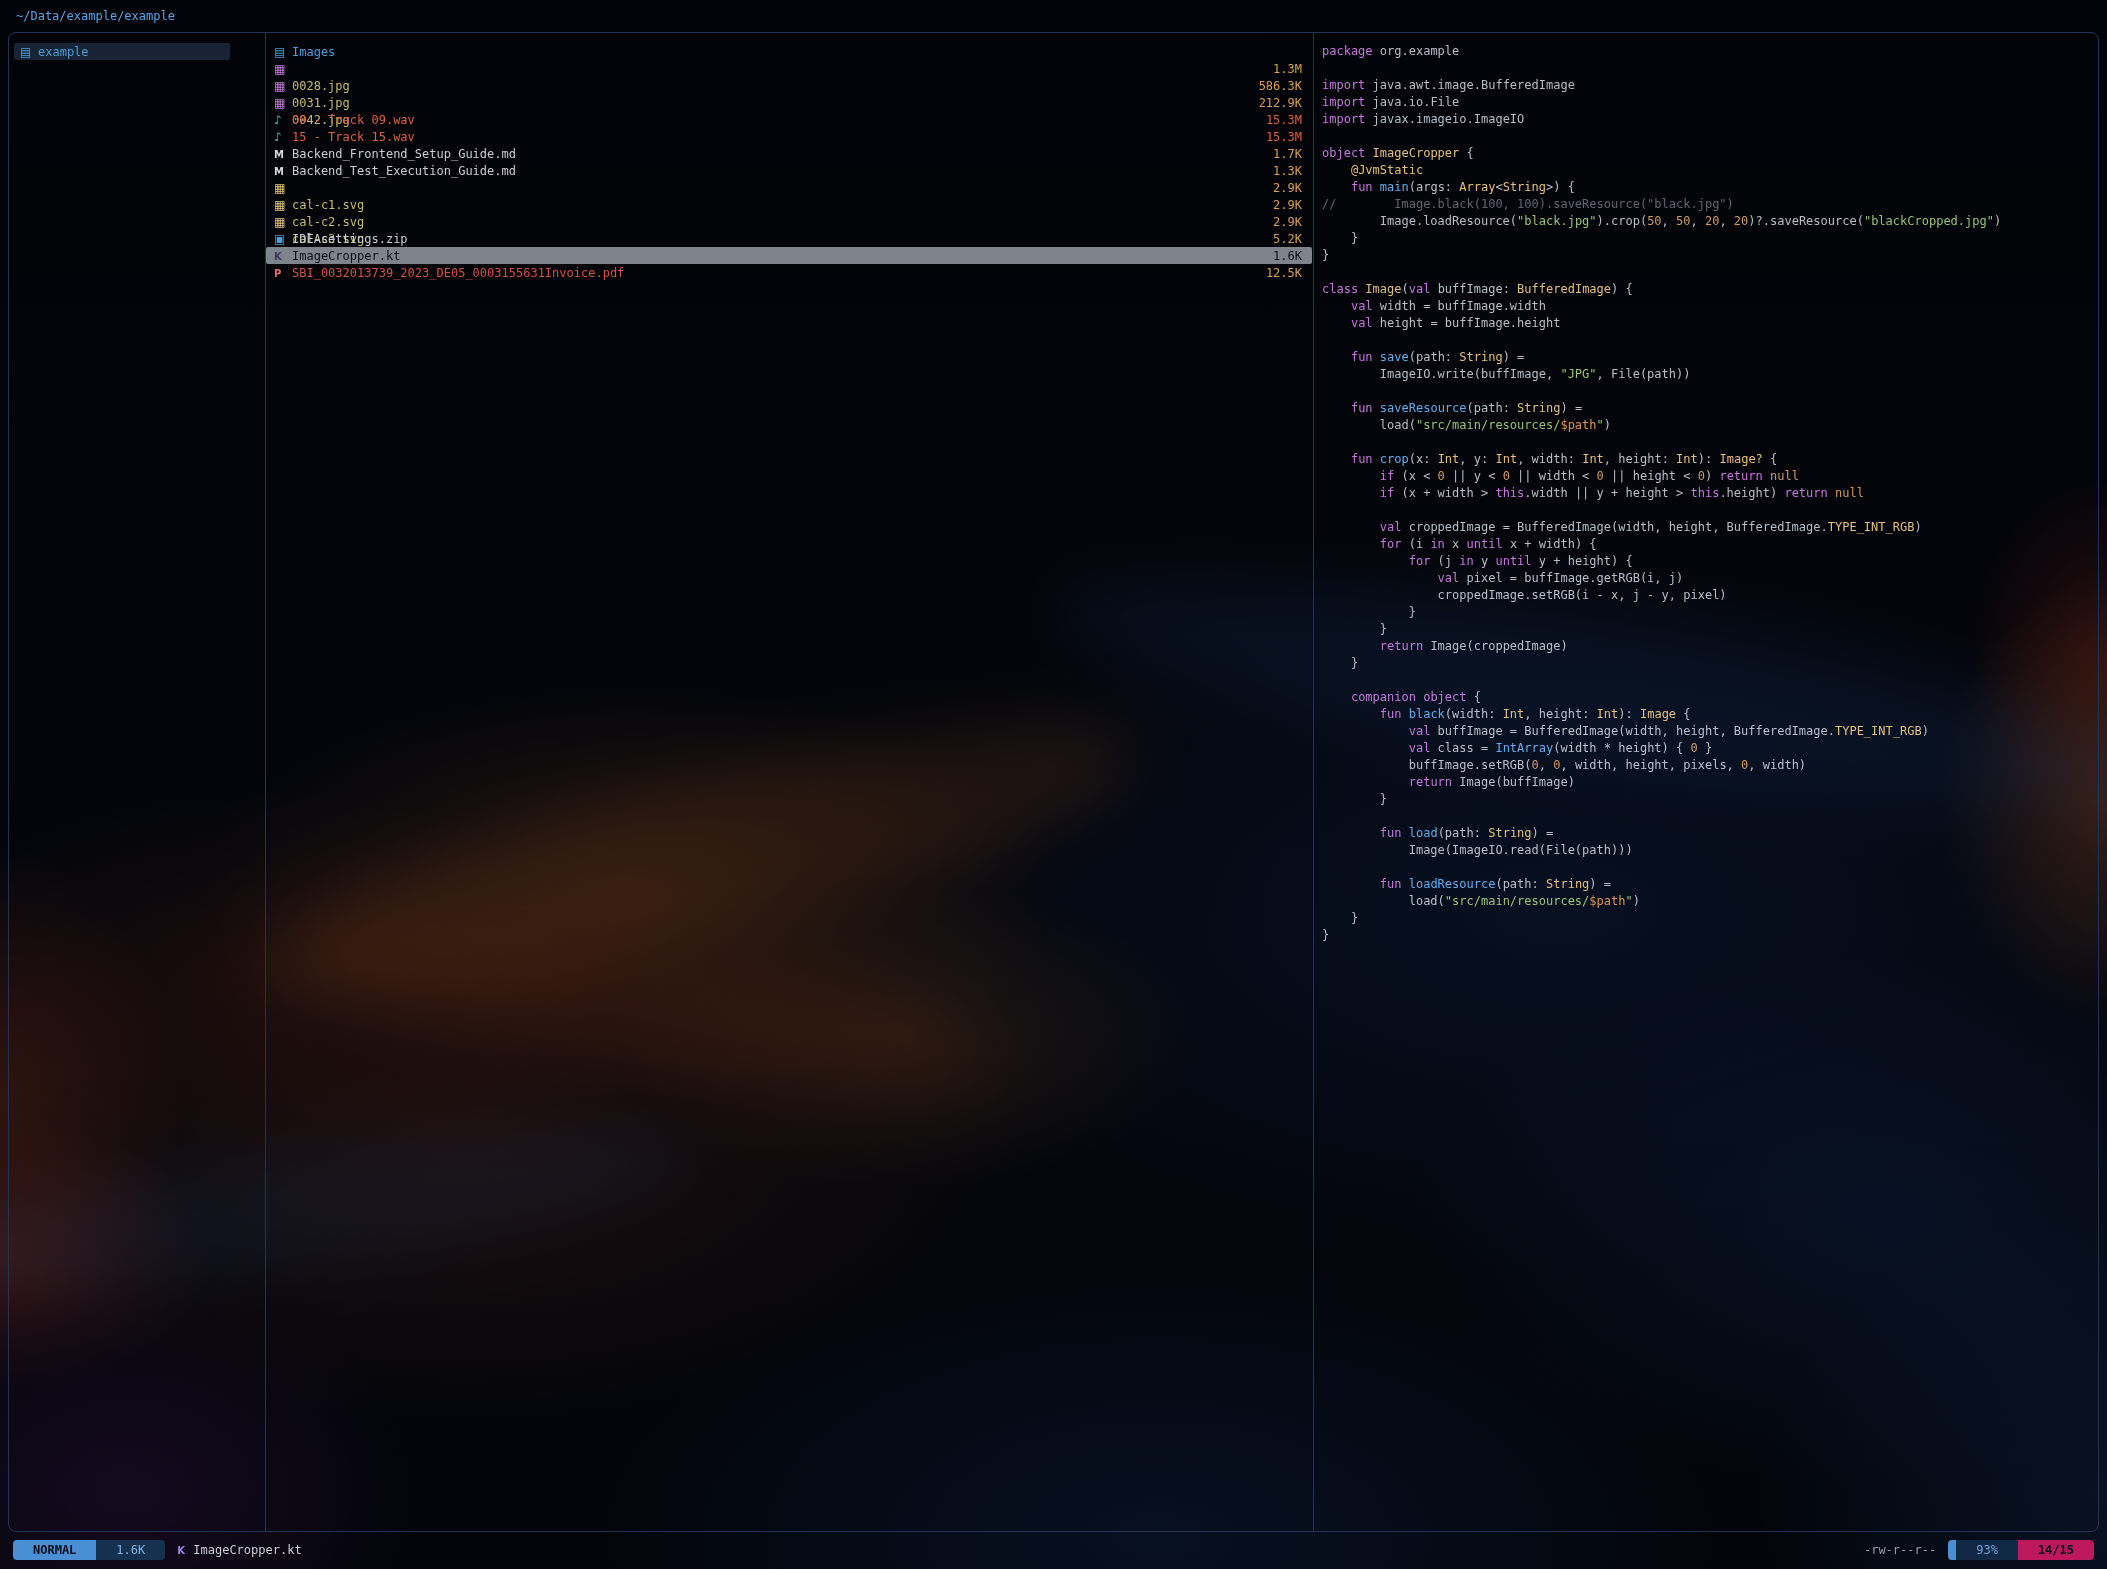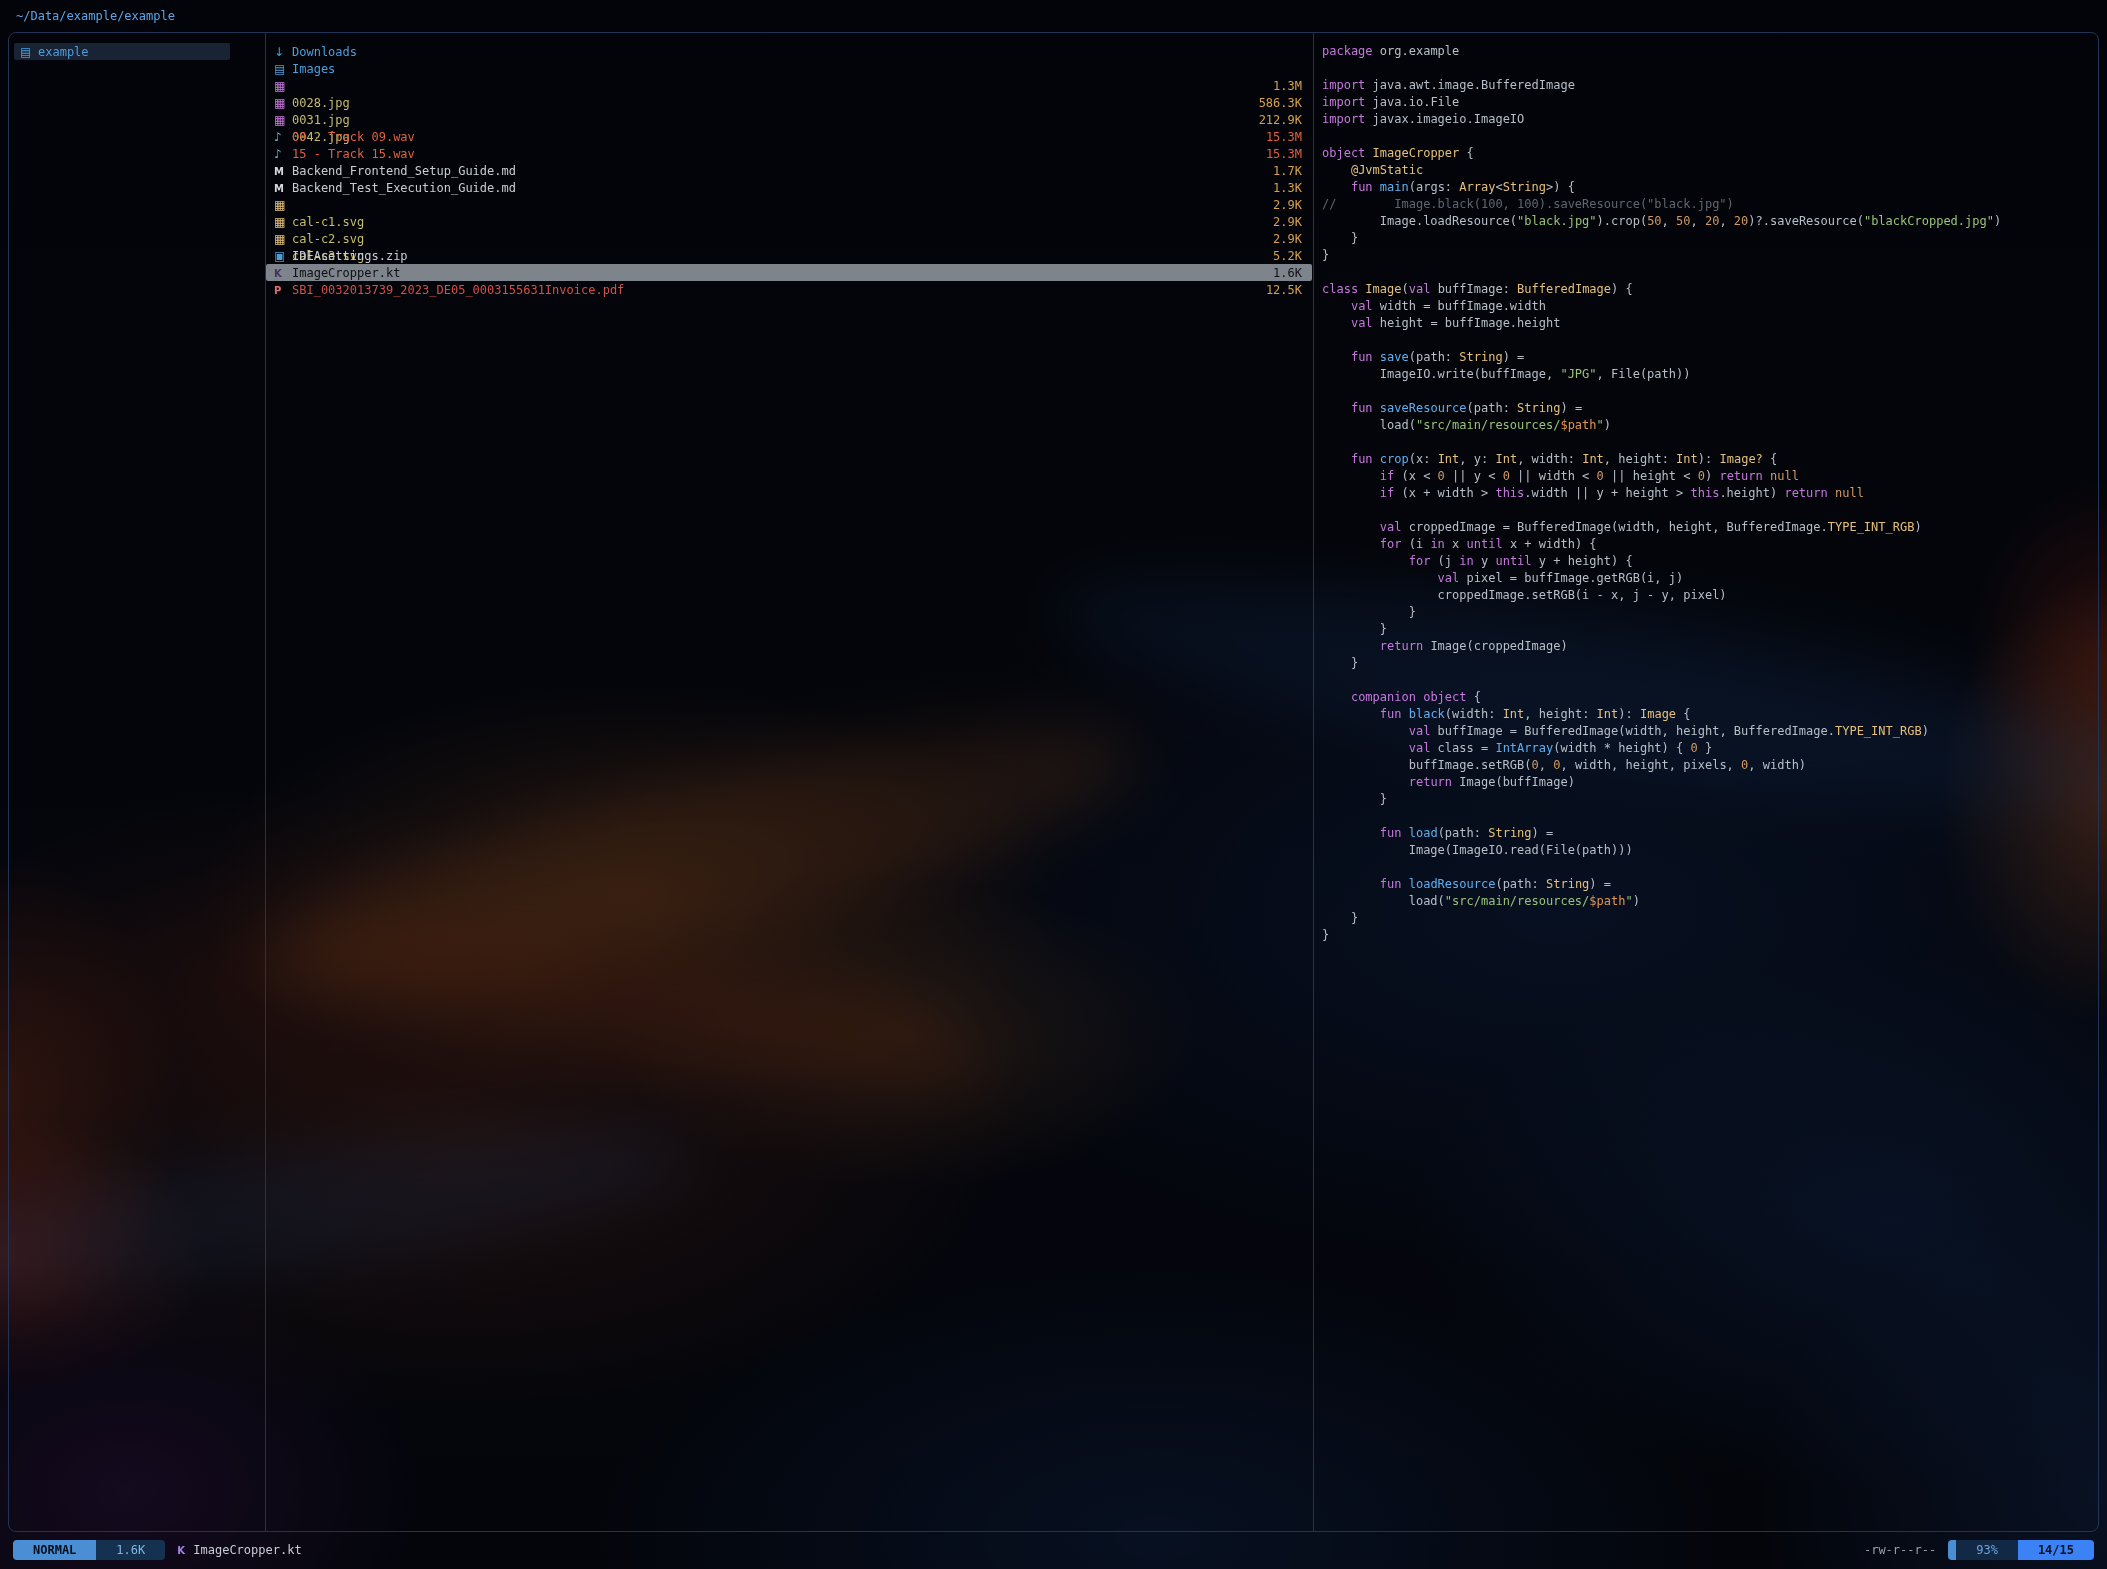--- a/index.html
+++ b/index.html
@@ -107,21 +107,21 @@
   }
   .sb-left, .sb-right { display: flex; align-items: center; }
   .chip { display: inline-block; padding: 2px 20px; line-height: 16px; white-space: pre; }
   .chip.mode { background: #4a8fd4; color: #06101c; font-weight: bold; border-radius: 4px 0 0 4px; }
   .chip.size { background: #14314f; color: #82b4e4; border-radius: 0 4px 4px 0; }
   .sb-icon { margin-left: 12px; flex: 0 0 14px; width: 14px; }
   .sb-file { margin-left: 2px; color: #c8cdd4; }
   .perms { color: #98a0aa; margin-right: 12px; white-space: pre; }
   .cap { width: 8px; height: 20px; background: #4a8fd4; border-radius: 4px 0 0 4px; }
   .chip.pct { background: #112944; color: #6ca4dd; }
-  .chip.pos { background: #3b82f6; color: #06101c; font-weight: bold; border-radius: 0 4px 4px 0; }
+  .chip.pos { background: #be185d; color: #06101c; font-weight: bold; border-radius: 0 4px 4px 0; }
 </style>
 </head>
 <body>
 
 <div class="wallpaper">
   <div class="ribbon" id="rb1"></div>
   <div class="ribbon" id="rb2"></div>
   <div class="ribbon" id="rb3"></div>
   <div class="ribbon" id="rb4"></div>
 </div>
@@ -133,25 +133,20 @@
 
 <div class="path-label"><span>~/Data/example/example</span></div>
 
 <div class="parent-pane">
     <div class="prow sel">
       <span class="icon folder-icon"></span>
       <span class="pname">example</span>
     </div>
   </div>
 <div class="file-pane">
-    <div class="frow st-dir">
-      <span class="icon download-icon"></span>
-      <span class="fname">Downloads</span>
-      <span class="fsize"></span>
-    </div>
     <div class="frow st-dir">
       <span class="icon folder-icon"></span>
       <span class="fname">Images</span>
       <span class="fsize"></span>
     </div>
     <div class="frow st-media">
       <span class="icon image-icon"></span>
       <span class="fname">0028.jpg</span>
       <span class="fsize">1.3M</span>
     </div>

